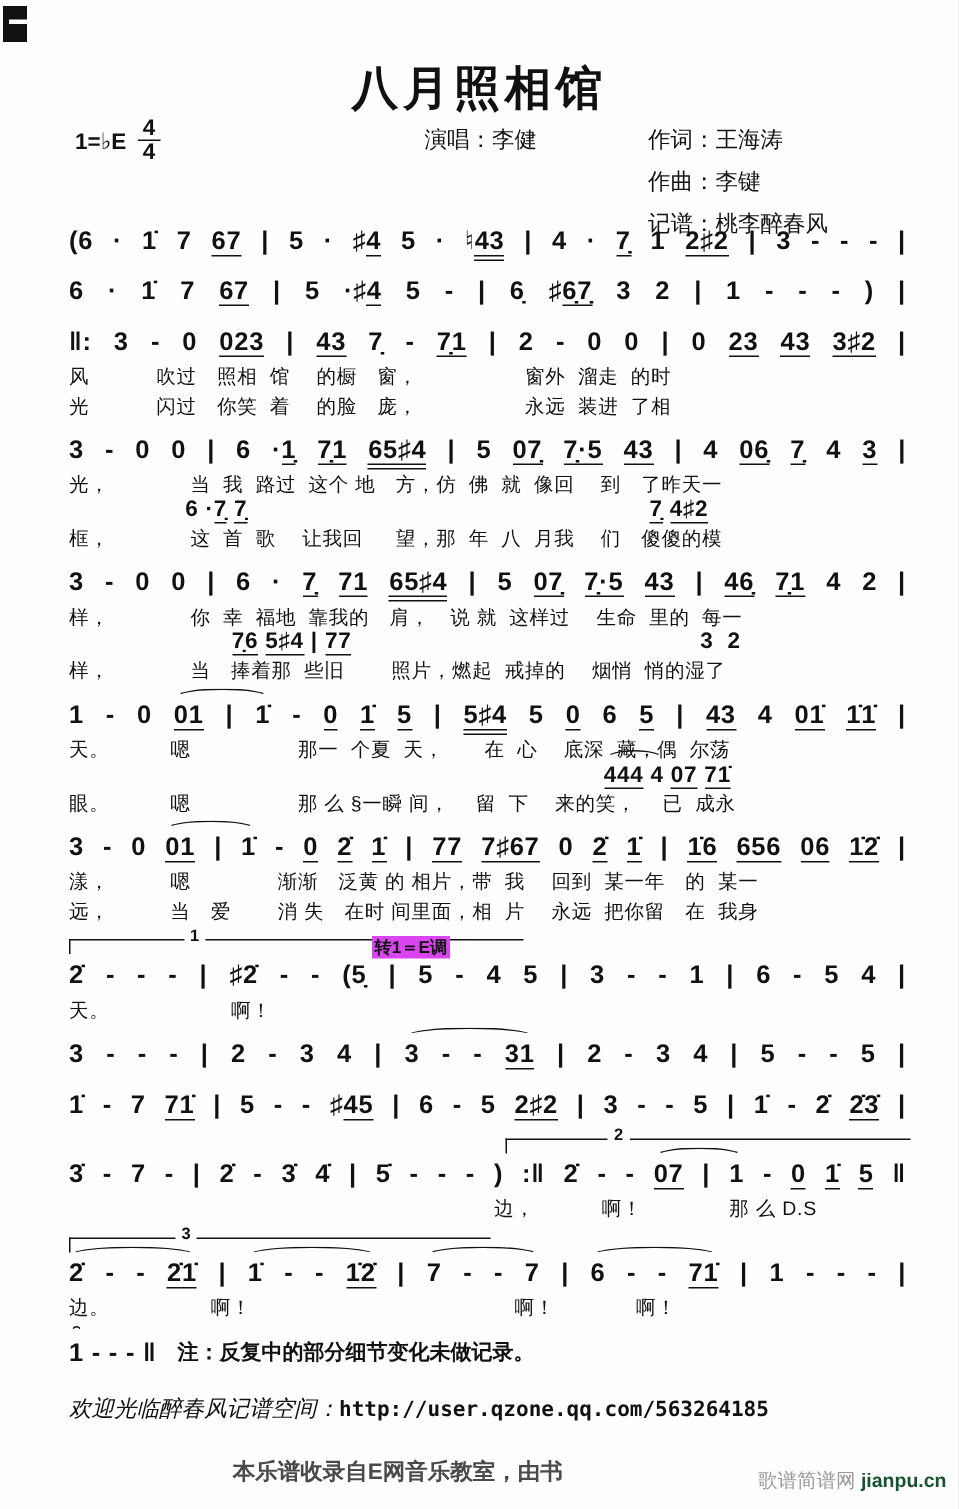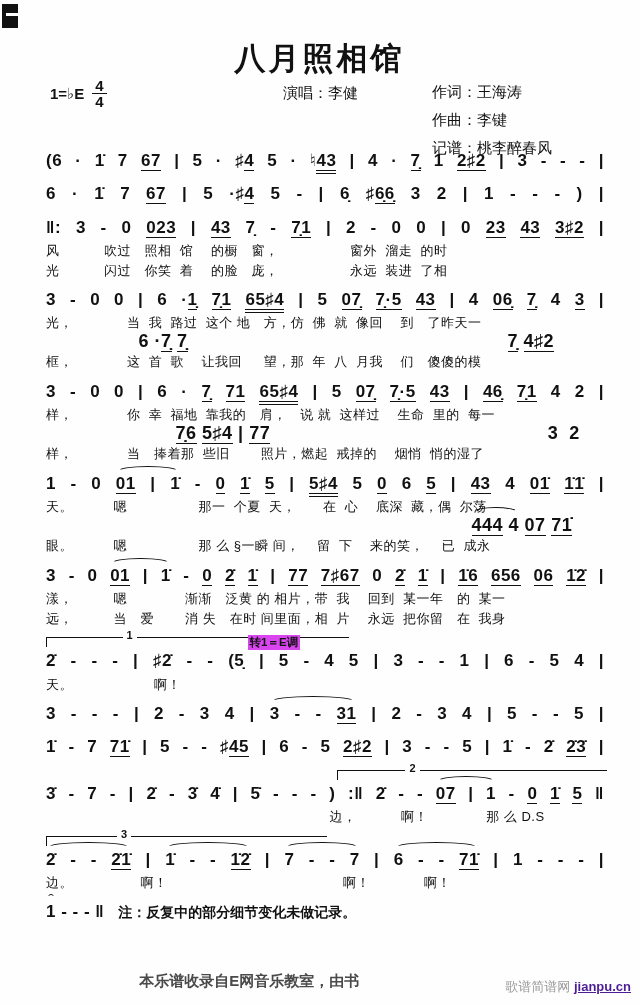--- a/index.html
+++ b/index.html
@@ -11,52 +11,52 @@
 
   
   #title{position:absolute;top:38px;left:0;width:100%;text-align:center;
          font-size:31px;font-weight:bold;letter-spacing:3px;}
   #keysig{position:absolute;left:50px;top:78px;font-size:15px;font-weight:bold;display:flex;align-items:center;gap:8px;}
   #timesig{display:inline-flex;flex-direction:column;align-items:center;line-height:1;font-weight:bold;}
   #timesig .tnum{padding:0 3px;}
   #timesig .tnum:first-child{border-bottom:1.5px solid #111;}
   #singer{position:absolute;left:283px;top:84px;font-size:15px;font-family:"Liberation Serif","DejaVu Serif",serif;}
   #credits{position:absolute;left:432px;top:80px;font-size:15px;line-height:1.85;
-           font-family:Liberation Mono, monospace;}
+           font-family:Liberation Sans, sans-serif;}
 
   
   #score{position:absolute;left:46px;top:148px;width:560px;}
   .system{position:relative;margin-bottom:7px;}
   .system.has-volta{padding-top:13px;}
   .mline{font-size:17px;font-weight:bold;white-space:pre;letter-spacing:.5px;line-height:1.55;}
   .mline .u1{border-bottom:1.6px solid #111;padding-bottom:0px;}
   .mline .u2{border-bottom:4px double #111;}
   .mline .slur{position:relative;}
   .mline .slur:before{content:"";position:absolute;left:1px;right:1px;top:-8px;height:9px;
         border:1.6px solid transparent;border-top-color:#111;border-radius:50%;}
-  .v2{font-size:18px;line-height:1.2;margin-top:-2px;}
+  .v2{font-size:15px;line-height:1.2;margin-top:-2px;}
   .lyric{font-size:13px;white-space:pre;line-height:1.5;letter-spacing:.5px;}
   .volta{position:absolute;top:2px;height:9px;border-top:1.6px solid #111;border-left:1.6px solid #111;}
   .volta .vnum{position:absolute;top:-9px;left:25%;background:#fefefe;padding:0 4px;
         font-size:11px;font-weight:bold;}
   .volta-1{left:0;width:54%;}
   .volta-2{left:52%;width:48%;}
   .volta-3{left:0;width:50%;}
   .annot{position:absolute;top:0px;left:36%;font-size:11.5px;font-weight:bold;background:#d946ef;padding:0 2px;}
   .noterow{display:flex;align-items:center;gap:14px;}
   .footnote{font-size:14px;font-weight:bold;}
 
   
   #qzone{position:absolute;left:46px;top:930px;font-size:15px;
          font-family:"Liberation Serif","DejaVu Serif",serif;font-style:italic;}
   #qzone .url{font-style:normal;font-family:"DejaVu Sans Mono",monospace;font-size:14px;font-weight:bold;}
-  #source{position:absolute;left:0;top:972px;width:78%;text-align:center;font-size:15px;
+  #source{position:absolute;left:16px;top:972px;width:78%;text-align:center;font-size:15px;
           font-weight:bold;color:#4a4a4a;}
   #watermark{position:absolute;right:8px;top:978px;font-size:13px;color:#9a9a9a;}
-  #watermark .wm-site{color:#4c1d95;font-weight:bold;text-decoration:underline;}
+  #watermark .wm-site{color:#14532d;font-weight:bold;}
 </style>
 </head>
 <body>
 
 <div id="page">
   <div id="artifact"></div>
 
   <div id="title">八月照相馆</div>
 
   <div id="keysig">
@@ -76,21 +76,21 @@
   </div>
 
   <div id="score">
       <div class="system">
         <div class="noterow">
           <div class="mline" style="word-spacing: 7.98234px;">(6 · 1̇ 7 <span class="u1">67</span> | 5 · ♯<span class="u1">4</span> 5 · ♮<span class="u2">43</span> | 4 · <span class="u1">7̣</span> 1 <span class="u1">2♯2</span> | 3 - - - |</div>
         </div>
       </div>
       <div class="system">
         <div class="noterow">
-          <div class="mline" style="word-spacing: 10.7969px;">6 · 1̇ 7 <span class="u1">67</span> | 5 ·♯<span class="u1">4</span> 5 - | 6̣ ♯<span class="u1">6̣6̣</span> 3 2 | 1 - - - ) |</div>
+          <div class="mline" style="word-spacing: 10.7969px;">6 · 1̇ 7 <span class="u1">67</span> | 5 ·♯<span class="u1">4</span> 5 - | 6̣ ♯<span class="u1">6̣7̣</span> 3 2 | 1 - - - ) |</div>
         </div>
       </div>
       <div class="system">
         <div class="noterow">
           <div class="mline" style="word-spacing: 9.53438px;">‖: 3 - 0 <span class="u1">023</span> | <span class="u1">43</span> 7̣ - <span class="u1">7̣1</span> | 2 - 0 0 | 0 <span class="u1">23</span> <span class="u1">43</span> <span class="u1">3♯2</span> |</div>
         </div>
         <div class="lyric">风　　　 吹过　照相  馆　 的橱　窗，　　　　　 窗外  溜走  的时</div>
         <div class="lyric">光　　　 闪过　你笑  着　 的脸　庞，　　　　　 永远  装进  了相</div>
       </div>
       <div class="system">
@@ -163,17 +163,20 @@
         <div class="lyric">边。　　　　　啊！　　　　　　　　　　　　　啊！　　　　啊！</div>
       </div>
       <div class="system">
         <div class="noterow">
           <div class="mline"><span class="slur">1</span> - - - ‖</div>
           <div class="footnote">注：反复中的部分细节变化未做记录。</div>
         </div>
       </div>
     </div>
 
+  <div id="qzone">
+    <span>欢迎光临醉春风记谱空间：</span><span class="url">http://user.qzone.qq.com/563264185</span>
+  </div>
   <div id="source">本乐谱收录自E网音乐教室，由书</div>
   <div id="watermark">
     <span>歌谱简谱网 </span><span class="wm-site">jianpu.cn</span>
   </div>
 </div>
 
 </body></html>

